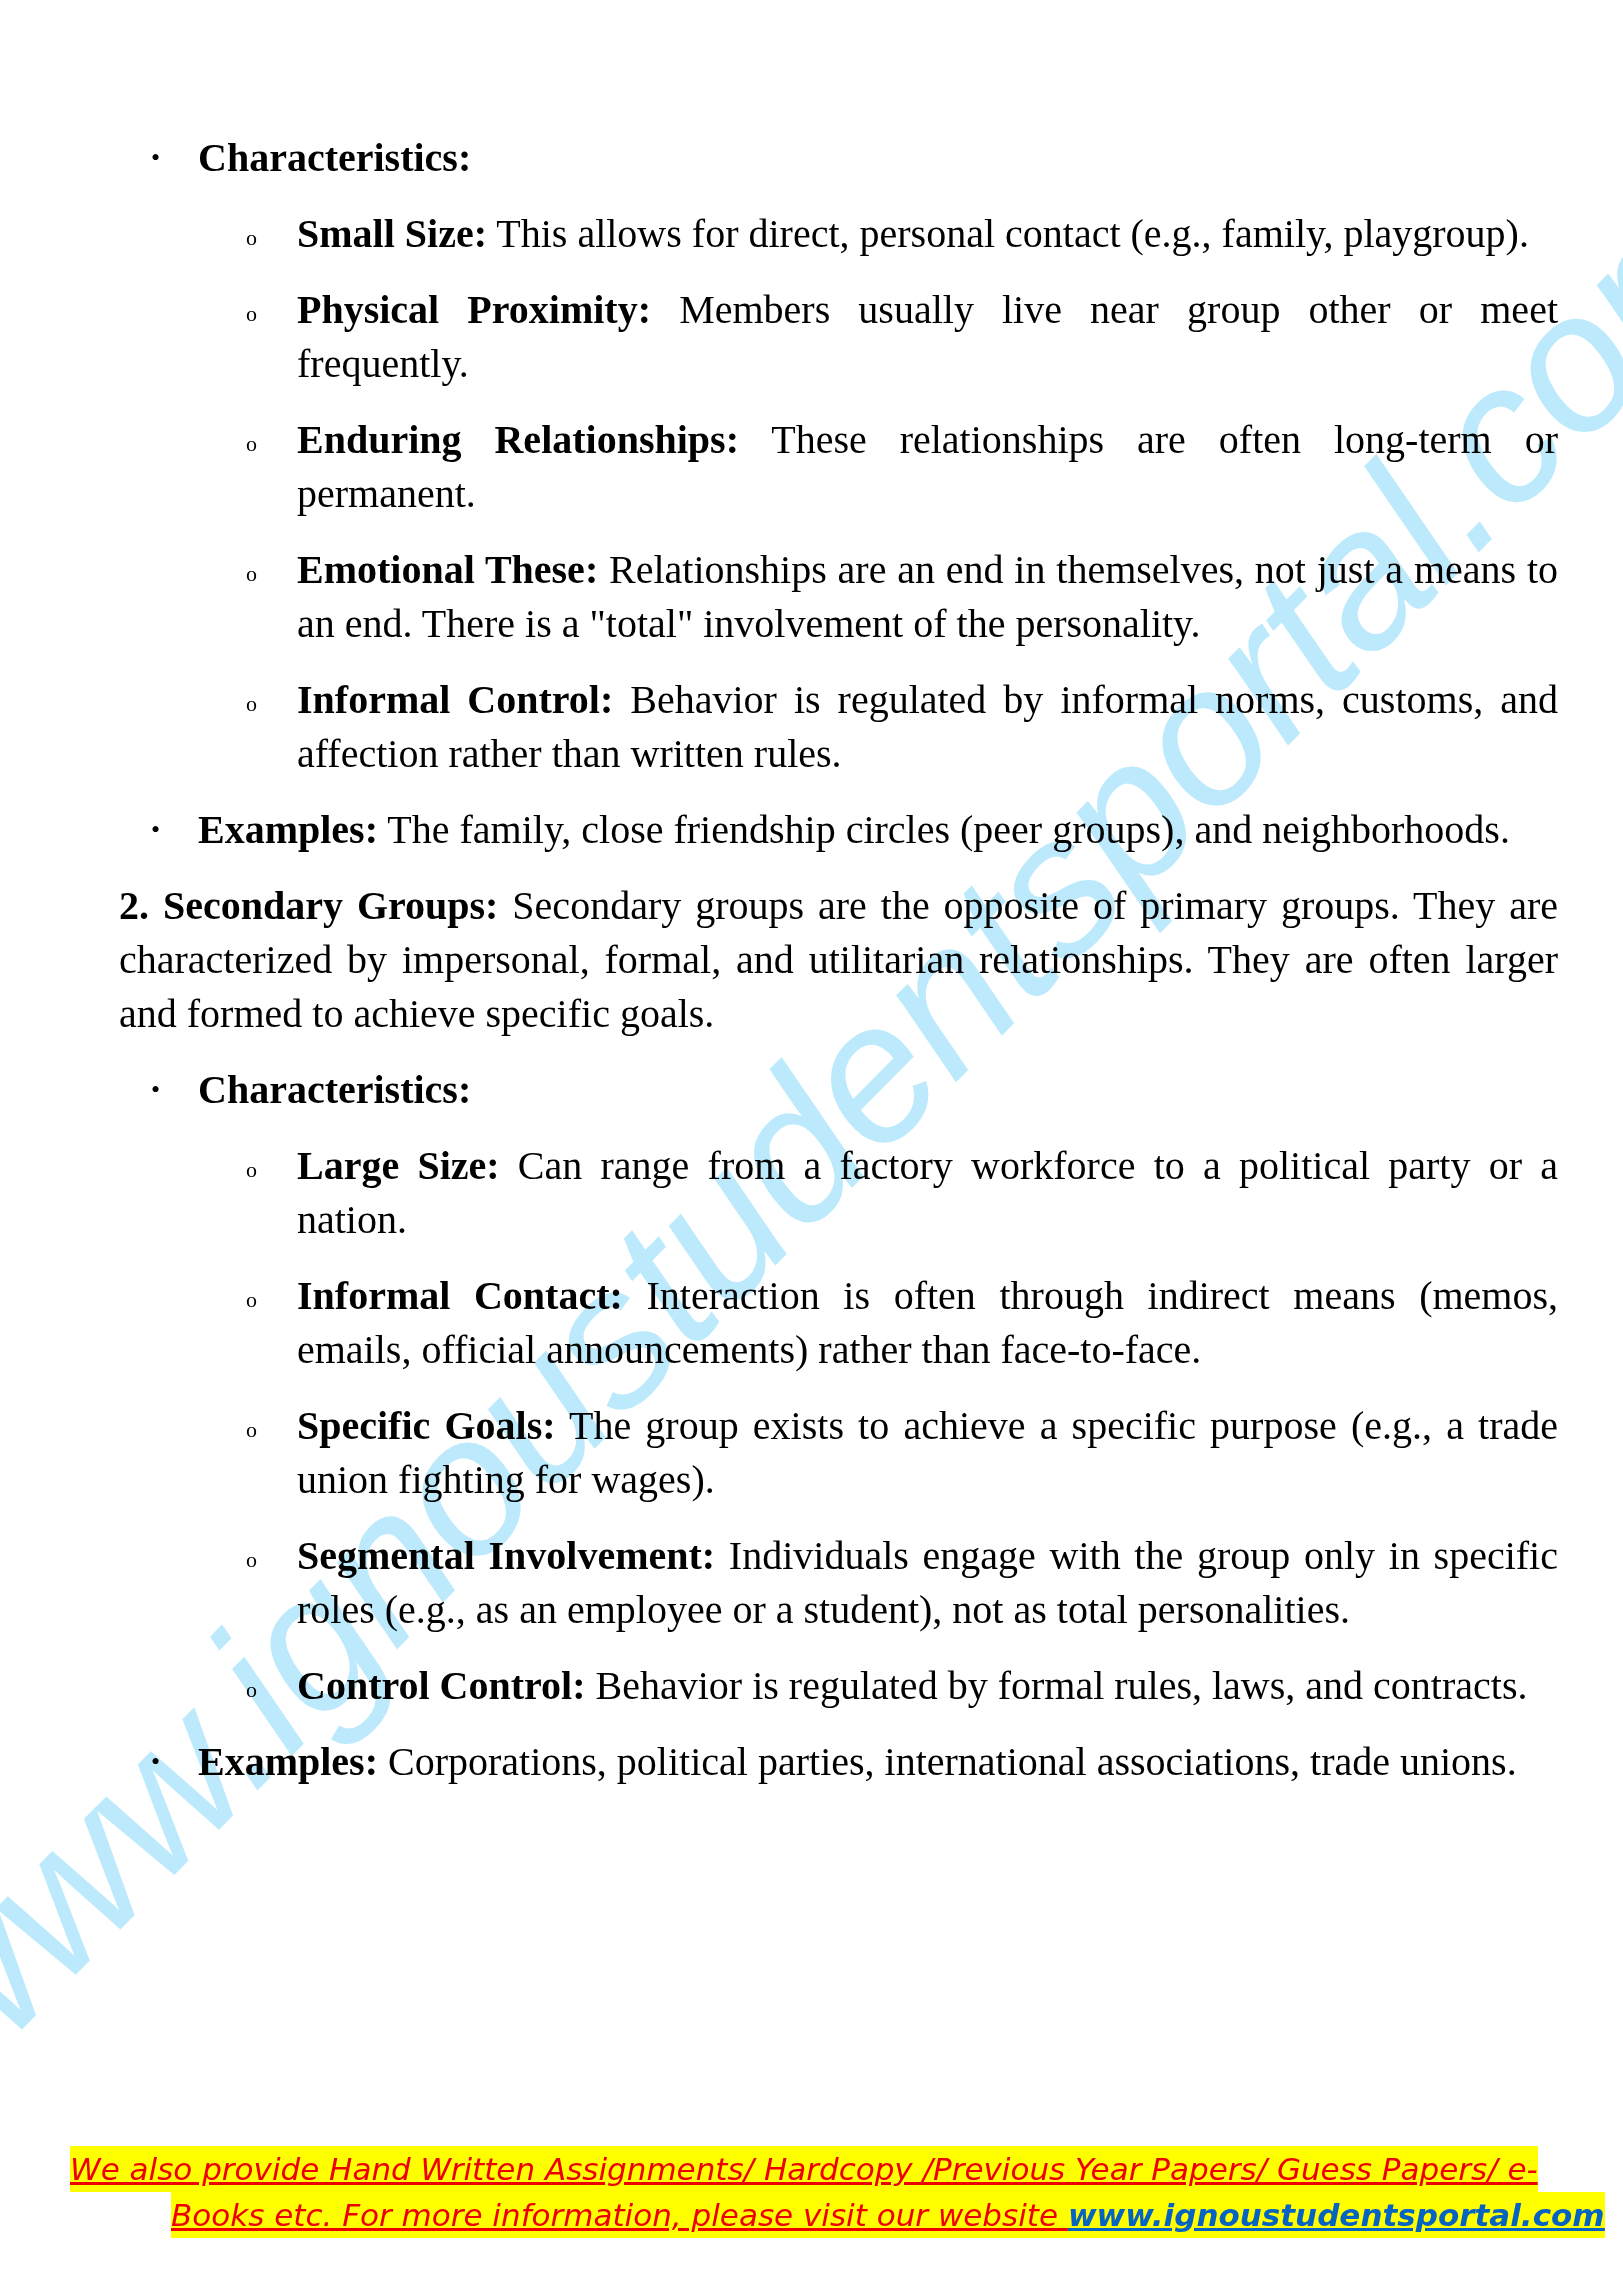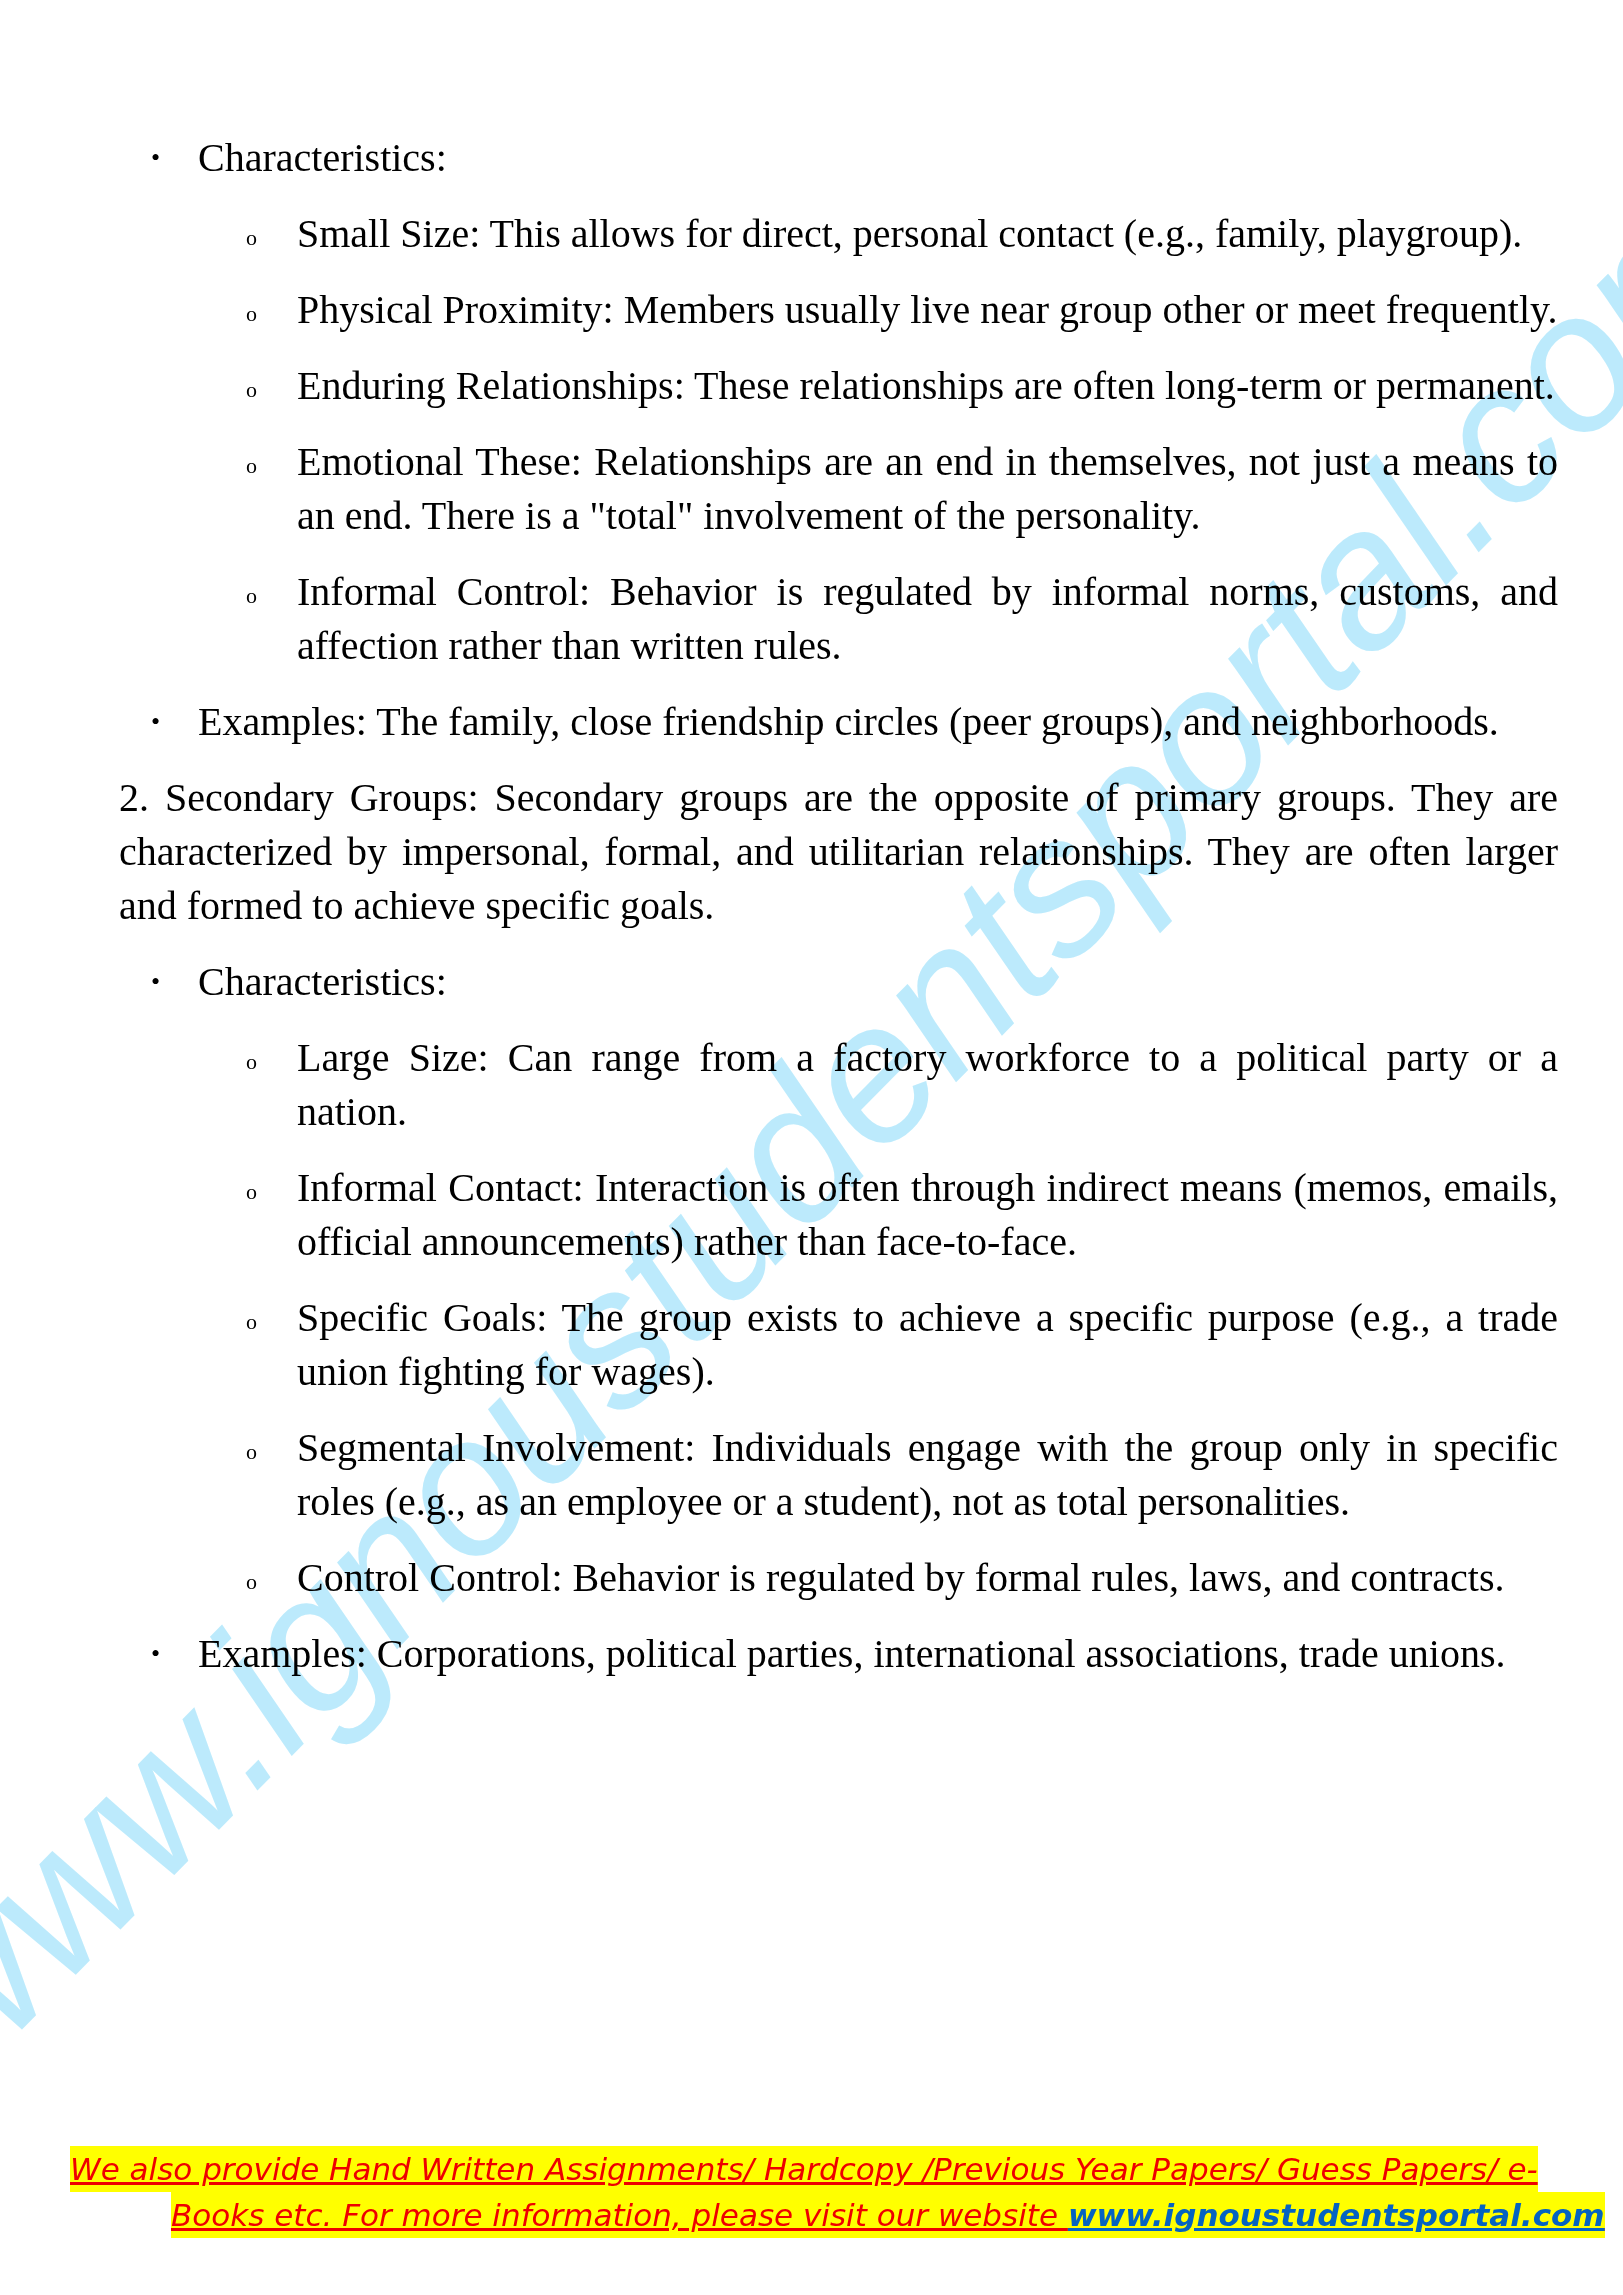--- a/index.html
+++ b/index.html
@@ -6,21 +6,21 @@
   body { width:1623px; height:2295px; position:relative; overflow:hidden;
          font-family:"Liberation Serif", "DejaVu Serif", serif; color:#000; }
   .page { position:absolute; left:0; top:0; width:1623px; height:2295px; }
   .content { position:absolute; left:99px; top:131px; width:1459px;
              font-size:40px; line-height:54px; }
   .lvl1 { position:relative; padding-left:99px; text-align:justify; }
   .lvl2 { position:relative; padding-left:198px; text-align:justify; }
   .bullet1 { position:absolute; left:52px; top:0; font-size:26px; }
   .bullet2 { position:absolute; left:147px; top:3.9px; font-size:22px; }
   .para { text-align:justify;margin-left:20px; }
-  b { font-weight:normal; }
+  b { font-weight:bold; }
   .gap-s { margin-top:22px; }
   .gap-m { margin-top:22px; }
   .watermark { position:absolute; left:818px; top:1126px; transform:translate(-50%,-50%) rotate(-45.4deg);
                font-family:"Liberation Sans", "DejaVu Sans", sans-serif; font-style:italic;
                font-size:196px; color:#a6e4fb; opacity:0.75; white-space:nowrap;
                pointer-events:none; letter-spacing:-1.3px; }
   .footer { position:absolute; left:70px; top:2146px; width:1485px;
             font-family:"DejaVu Sans", "Liberation Sans", sans-serif; font-style:italic;
             font-size:31px; line-height:46px; }
   .footer .line { display:inline-block; background:#ffff00; color:#ee0000;

